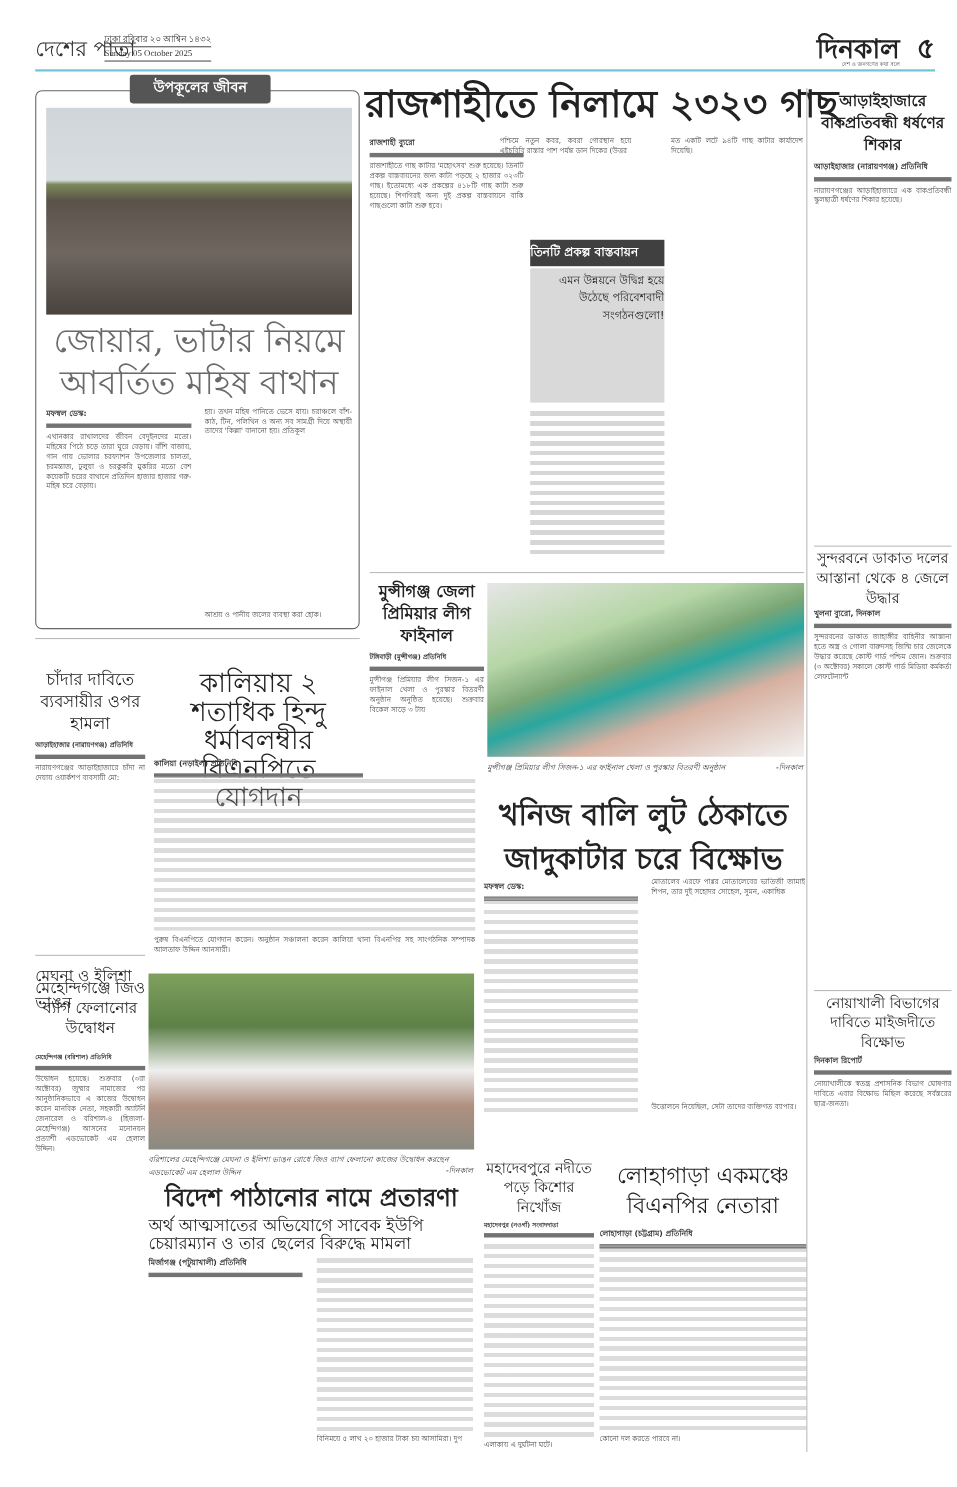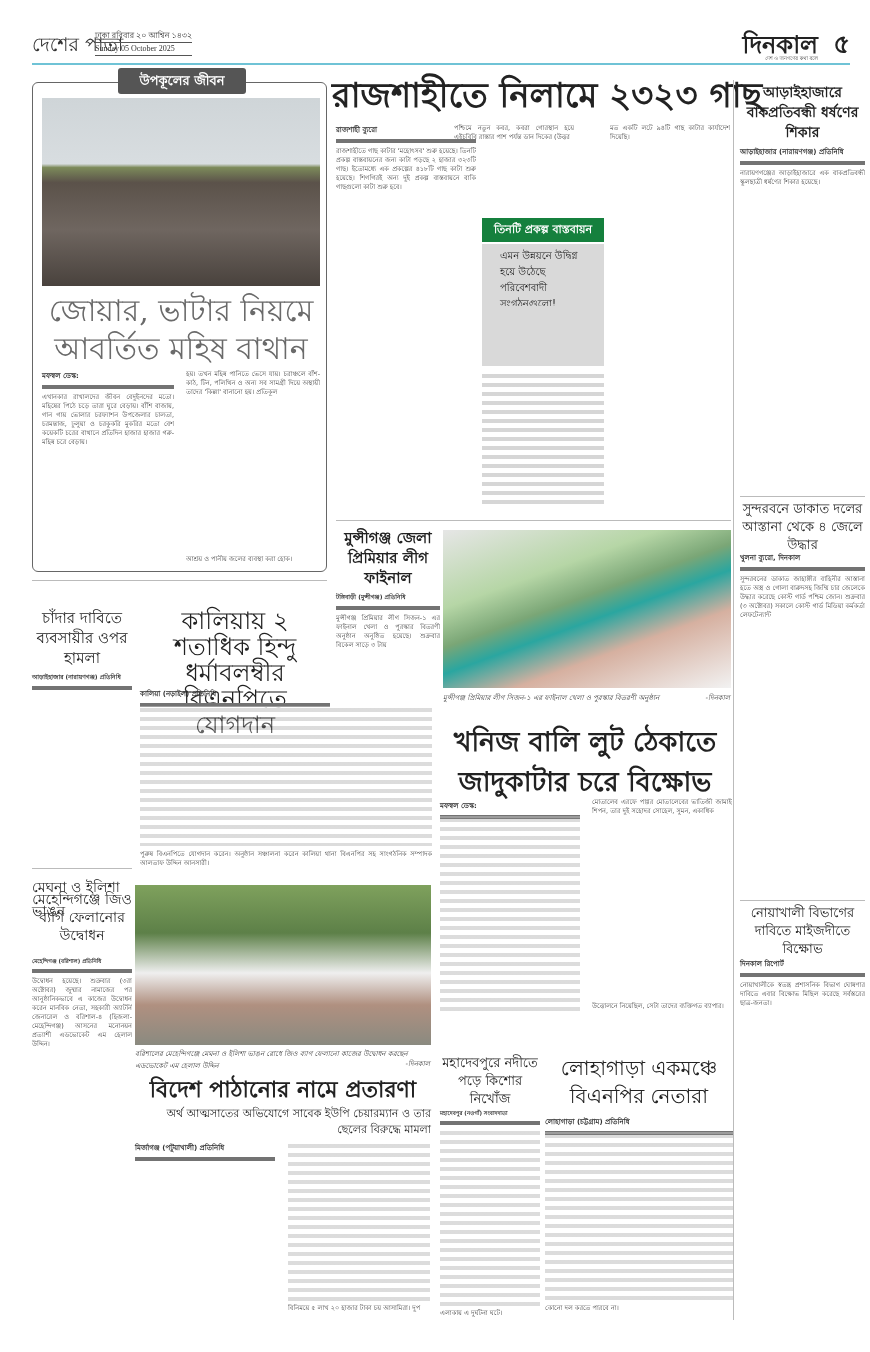--- a/index.html
+++ b/index.html
@@ -17,21 +17,21 @@
 .boxlabel{left:118px;top:68px;width:128px;height:26px;background:#555;color:#fff;border-radius:3px;font-size:13px;text-align:center;line-height:26px;font-weight:bold}
 .photo{background:linear-gradient(#cfd5d8 0%,#d8dde0 35%,#7c8a5a 37%,#5b524a 45%,#6f6660 70%,#49423d 100%)}
 .p1{left:42px;top:98px;width:278px;height:188px}
 .h-gray{color:#6a6a6a;font-weight:normal;text-align:center;font-family:"DejaVu Serif",serif}
 .h-big{color:#222;font-weight:bold;text-align:center;font-family:"DejaVu Serif",serif}
 .txt{font-size:6.5px;line-height:9px;color:#444;text-align:justify;overflow:hidden}
 .txt::after{content:""}
 .byline{font-size:7px;font-weight:bold;color:#333;border-bottom:4px solid #737373;padding-bottom:3px;margin-bottom:4px}
 .lines{background:repeating-linear-gradient(#fff 0 2px,#8a8a8a 2px 6px,#fff 6px 9px)}
 .graybox{background:#d9d9d9}
-.darkbar{background:#15803d;color:#fff;text-align:center;font-weight:bold}
+.darkbar{background:#404040;color:#fff;font-weight:bold}
 .caption{font-size:7px;color:#333;font-style:italic}
 .vline{width:1px;background:#bbb}
 .hline{height:1px;background:#bbb}
 </style>
 </head>
 <body>
 
 <div class="abs masthead-sec">দেশের পাতা</div>
 <div class="abs masthead-date">
   <div>ঢাকা রবিবার ২০ আশ্বিন ১৪৩২</div>
@@ -56,21 +56,21 @@
 <div class="abs h-big" style="left:332px;top:72px;width:345px;font-size:34px;line-height:46px;white-space:nowrap">রাজশাহীতে নিলামে ২৩২৩ গাছ</div>
 <div class="abs" style="left:336px;top:124px;width:140px">
   <div class="byline">রাজশাহী ব্যুরো</div>
   <div class="txt" style="height:385px">রাজশাহীতে গাছ কাটার 'মহোৎসব' শুরু হয়েছে। তিনটি প্রকল্প বাস্তবায়নের জন্য কাটা পড়ছে ২ হাজার ৩২৩টি গাছ। ইতোমধ্যে এক প্রকল্পের ৪১৮টি গাছ কাটা শুরু হয়েছে। শিগগিরই অন্য দুই প্রকল্প বাস্তবায়নে বাকি গাছগুলো কাটা শুরু হবে।</div>
 </div>
 <div class="abs txt" style="left:454px;top:124px;width:120px;height:92px">পশ্চিমে নতুন কবর, কবরা গোরস্থান হয়ে এইচবিবি রাস্তার পাশ পর্যন্ত ডান দিকের (উত্তর</div>
 <div class="abs txt" style="left:610px;top:124px;width:120px;height:385px">মত একটি লটে ৯৪টি গাছ কাটার কার্যাদেশ দিয়েছি।</div>
 
 <div class="abs darkbar" style="left:482px;top:218px;width:122px;height:24px;font-size:11px;line-height:24px">তিনটি প্রকল্প বাস্তবায়ন</div>
 <div class="abs graybox" style="left:482px;top:244px;width:122px;height:122px">
-  <div style="font-size:10px;line-height:16px;text-align:left;padding:4px 18px;height:62px;overflow:hidden">এমন উন্নয়নে উদ্বিগ্ন হয়ে উঠেছে পরিবেশবাদী সংগঠনগুলো!</div>
+  <div style="font-size:10px;line-height:16px;text-align:right;padding:4px 0;height:62px;overflow:hidden">এমন উন্নয়নে উদ্বিগ্ন হয়ে উঠেছে পরিবেশবাদী সংগঠনগুলো!</div>
 </div>
 <div class="abs lines" style="left:482px;top:372px;width:122px;height:135px;opacity:.35"></div>
 
 <div class="abs vline" style="left:733px;top:80px;height:1240px"></div>
 <div class="abs h-big" style="left:740px;top:82px;width:125px;font-size:14px;line-height:20px">আড়াইহাজারে বাকপ্রতিবন্ধী ধর্ষণের শিকার</div>
 <div class="abs" style="left:740px;top:146px;width:125px">
   <div class="byline">আড়াইহাজার (নারায়ণগঞ্জ) প্রতিনিধি</div>
   <div class="txt" style="height:340px">নারায়ণগঞ্জের আড়াইহাজারে এক বাকপ্রতিবন্ধী স্কুলছাত্রী ধর্ষণের শিকার হয়েছে।</div>
 </div>
 <div class="abs hline" style="left:740px;top:496px;width:125px"></div>
@@ -101,40 +101,41 @@
   <div class="byline">মফস্বল ডেস্ক:</div>
 </div>
 <div class="abs lines" style="left:440px;top:816px;width:140px;height:200px;opacity:.3"></div>
 <div class="abs txt" style="left:592px;top:798px;width:140px;height:200px">মোতালেব এরফে পাগ্গর মোতালেবের ভাতিজী জামাই শিপন, তার দুই সহোদর সোহেল, সুমন, একাধিক</div>
 <div class="abs txt" style="left:592px;top:1002px;width:140px;height:20px">উত্তোলনে নিয়েছিল, সেটা তাদের ব্যক্তিগত ব্যাপার।</div>
 
 <div class="abs hline" style="left:32px;top:580px;width:295px"></div>
 <div class="abs h-big" style="left:32px;top:608px;width:100px;font-size:15px;line-height:20px;font-weight:normal">চাঁদার দাবিতে ব্যবসায়ীর ওপর হামলা</div>
 <div class="abs" style="left:32px;top:672px;width:100px">
   <div class="byline" style="font-size:6px">আড়াইহাজার (নারায়ণগঞ্জ) প্রতিনিধি</div>
+  <div class="txt" style="height:100px">নারায়ণগঞ্জের আড়াইহাজারে চাঁদা না দেয়ায় ওয়ার্কশপ ব্যবসায়ী মো:</div>
 </div>
 
 <div class="abs h-big" style="left:140px;top:608px;width:190px;font-size:24px;line-height:26px;font-weight:normal">কালিয়ায় ২ শতাধিক হিন্দু ধর্মাবলম্বীর বিএনপিতে যোগদান</div>
 <div class="abs byline" style="left:140px;top:688px;width:190px">কালিয়া (নড়াইল) প্রতিনিধি</div>
 <div class="abs lines" style="left:140px;top:706px;width:292px;height:140px;opacity:.3"></div>
 <div class="abs txt" style="left:140px;top:850px;width:292px;height:30px">পুরুষ বিএনপিতে যোগদান করেন। অনুষ্ঠান সঞ্চালনা করেন কালিয়া থানা বিএনপির সহ সাংগঠনিক সম্পাদক আলতাফ উদ্দিন আনসারী।</div>
 
 <div class="abs hline" style="left:32px;top:868px;width:100px"></div>
 <div class="abs" style="left:32px;top:876px;width:100px;text-align:left;font-size:14px">মেঘনা ও ইলিশা ভাঙন</div>
 <div class="abs h-big" style="left:32px;top:890px;width:100px;font-size:14px;line-height:18px;font-weight:normal">মেহেন্দিগঞ্জে জিও ব্যাগ ফেলানোর উদ্বোধন</div>
 <div class="abs" style="left:32px;top:958px;width:100px">
   <div class="byline" style="font-size:5.5px">মেহেন্দিগঞ্জ (বরিশাল) প্রতিনিধি</div>
   <div class="txt" style="height:360px">উদ্বোধন হয়েছে। শুক্রবার (৩রা অক্টোবর) জুম্মার নামাজের পর আনুষ্ঠানিকভাবে এ কাজের উদ্বোধন করেন মানবিক নেতা, সহকারী অ্যাটর্নি জেনারেল ও বরিশাল-৪ (হিজলা-মেহেন্দিগঞ্জ) আসনের মনোনয়ন প্রত্যাশী এডভোকেট এম হেলাল উদ্দিন।</div>
 </div>
 <div class="abs photo" style="left:135px;top:885px;width:296px;height:160px;background:linear-gradient(180deg,#7fa15d 0%,#5d8048 30%,#efefef 55%,#b09080 75%,#8a8a80 100%)"></div>
 <div class="abs caption" style="left:135px;top:1048px;width:296px">বরিশালের মেহেন্দিগঞ্জে মেঘনা ও ইলিশা ভাঙন রোধে জিও ব্যাগ ফেলানো কাজের উদ্বোধন করছেন এডভোকেট এম হেলাল উদ্দিন</div>
 <div class="abs caption" style="left:380px;top:1058px;width:50px;text-align:right">-দিনকাল</div>
 
 <div class="abs h-big" style="left:135px;top:1074px;width:296px;font-size:22px;line-height:30px;white-space:nowrap;overflow:hidden">বিদেশ পাঠানোর নামে প্রতারণা</div>
-<div class="abs" style="left:135px;top:1106px;width:296px;font-size:11px;line-height:16px;text-align:right;color:#222">অর্থ আত্মসাতের অভিযোগে সাবেক ইউপি চেয়ারম্যান ও তার ছেলের বিরুদ্ধে মামলা</div>
+<div class="abs" style="left:135px;top:1106px;width:296px;font-size:15px;line-height:16px;text-align:left;color:#222">অর্থ আত্মসাতের অভিযোগে সাবেক ইউপি চেয়ারম্যান ও তার ছেলের বিরুদ্ধে মামলা</div>
 <div class="abs" style="left:135px;top:1142px;width:140px">
   <div class="byline">মির্জাগঞ্জ (পটুয়াখালী) প্রতিনিধি</div>
 </div>
 <div class="abs lines" style="left:288px;top:1142px;width:142px;height:160px;opacity:.3"></div>
 <div class="abs txt" style="left:288px;top:1304px;width:142px;height:14px">বিনিময়ে ৫ লাখ ২০ হাজার টাকা চয় আসামিরা। দুপ</div>
 
 <div class="abs h-big" style="left:440px;top:1054px;width:100px;font-size:13px;line-height:18px;font-weight:normal">মহাদেবপুরে নদীতে পড়ে কিশোর নিখোঁজ</div>
 <div class="abs" style="left:440px;top:1110px;width:100px">
   <div class="byline" style="font-size:5.5px">মহাদেবপুর (নওগাঁ) সংবাদদাতা</div>
   <div class="lines" style="height:180px;opacity:.3"></div>

